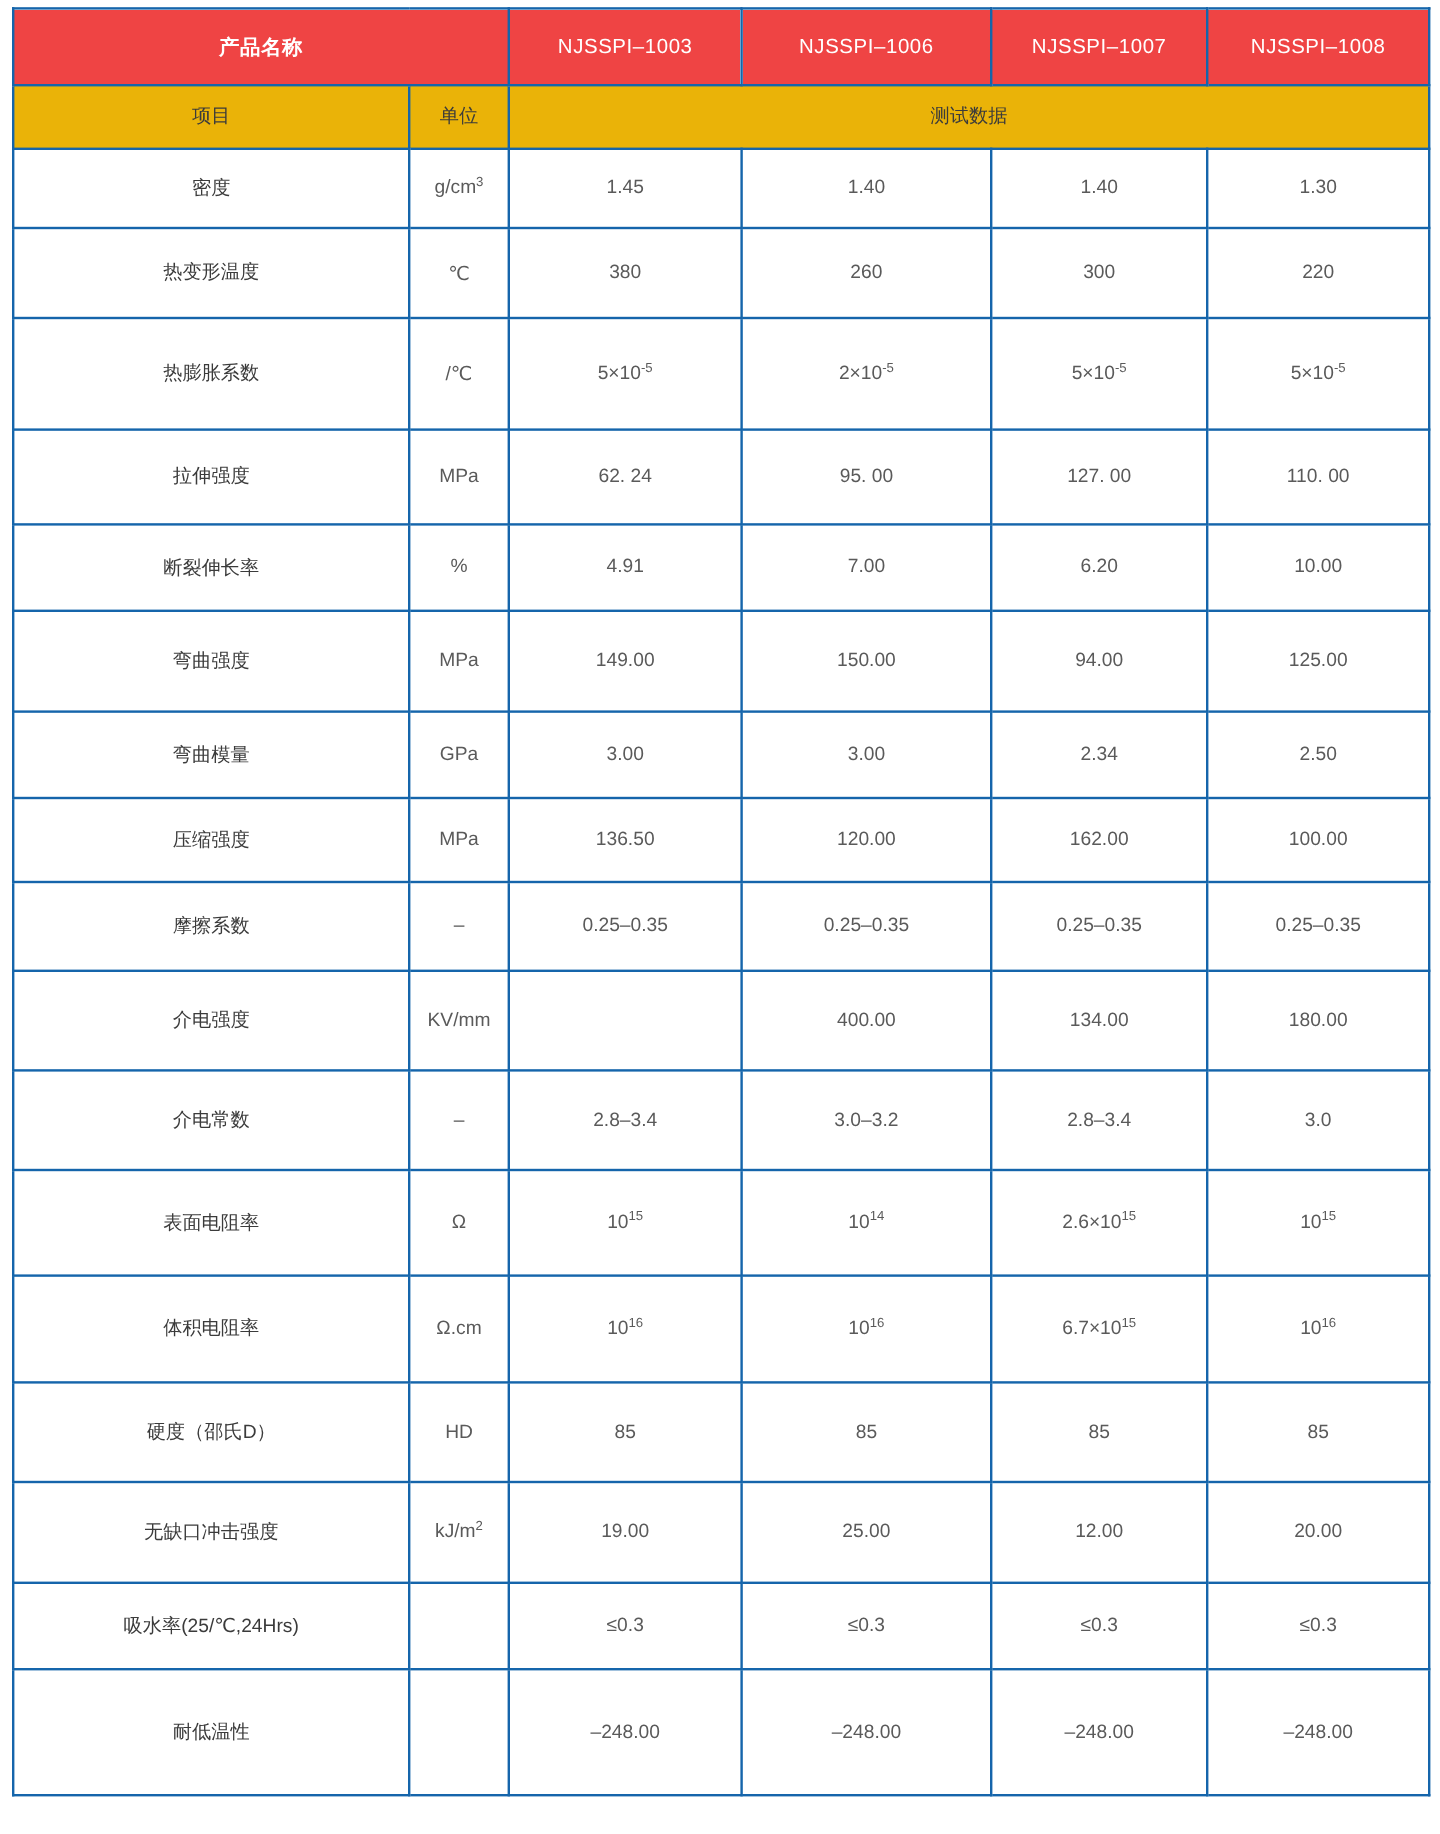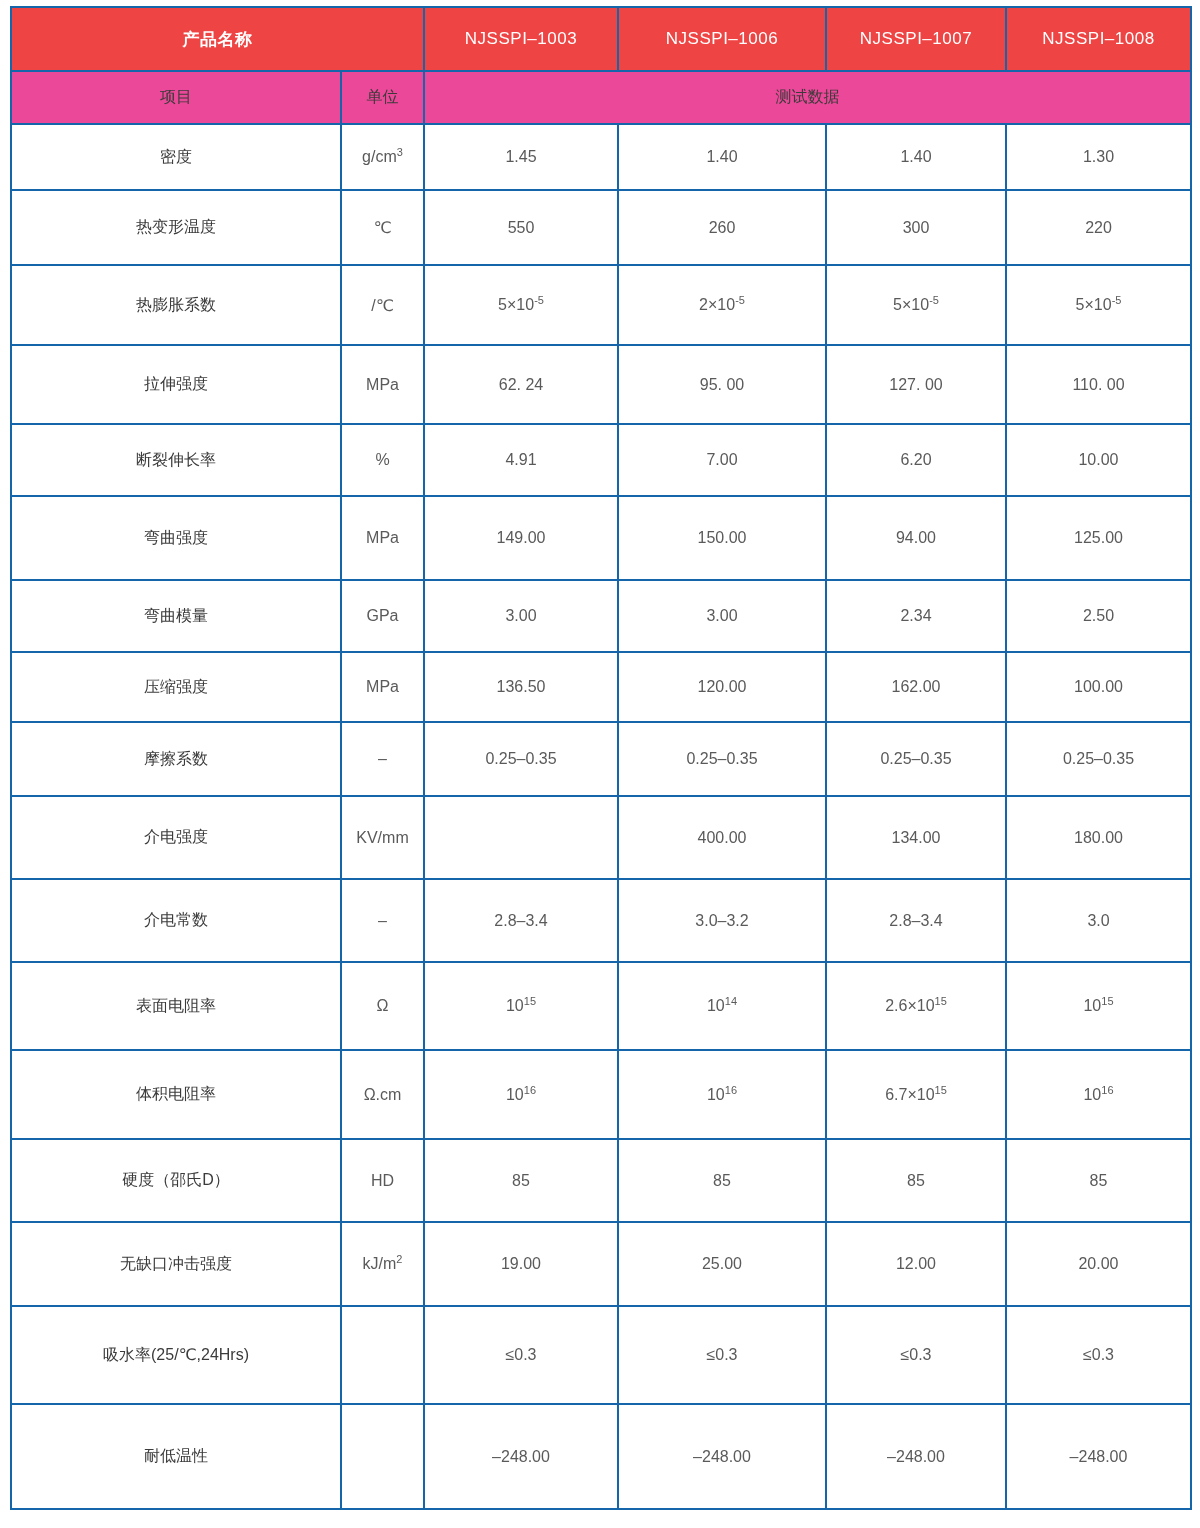--- a/index.html
+++ b/index.html
@@ -34,21 +34,21 @@
     background: #ef4444;
     color: #ffffff;
     font-size: 17px;
     font-weight: normal;
     letter-spacing: 0.5px;
   }
   tr.head-row th.product-name { font-weight: bold; }
   
   tr.sub-row { height: 53px; }
   tr.sub-row th {
-    background: #ec4899;
+    background: #eab308;
     color: #3b3b3b;
     font-size: 16px;
     font-weight: normal;
   }
   
   tbody th.item {
     background: #ffffff;
     color: #3b3b3b;
     font-size: 16px;
     font-weight: normal;
@@ -96,26 +96,26 @@
           <th class="item">密度</th>
           <td class="unit">g/cm<sup>3</sup></td>
           <td class="value">1.45</td>
           <td class="value">1.40</td>
           <td class="value">1.40</td>
           <td class="value">1.30</td>
         </tr>
         <tr style="height: 75px;">
           <th class="item">热变形温度</th>
           <td class="unit">℃</td>
-          <td class="value">550</td>
+          <td class="value">380</td>
           <td class="value">260</td>
           <td class="value">300</td>
           <td class="value">220</td>
         </tr>
-        <tr style="height: 80px;">
+        <tr style="height: 93px;">
           <th class="item">热膨胀系数</th>
           <td class="unit">/℃</td>
           <td class="value">5×10<sup>-5</sup></td>
           <td class="value">2×10<sup>-5</sup></td>
           <td class="value">5×10<sup>-5</sup></td>
           <td class="value">5×10<sup>-5</sup></td>
         </tr>
         <tr style="height: 79px;">
           <th class="item">拉伸强度</th>
           <td class="unit">MPa</td>
@@ -205,21 +205,21 @@
           <td class="value">85</td>
         </tr>
         <tr style="height: 84px;">
           <th class="item">无缺口冲击强度</th>
           <td class="unit">kJ/m<sup>2</sup></td>
           <td class="value">19.00</td>
           <td class="value">25.00</td>
           <td class="value">12.00</td>
           <td class="value">20.00</td>
         </tr>
-        <tr style="height: 98px;">
+        <tr style="height: 72px;">
           <th class="item">吸水率(25/℃,24Hrs)</th>
           <td class="unit"></td>
           <td class="value">≤0.3</td>
           <td class="value">≤0.3</td>
           <td class="value">≤0.3</td>
           <td class="value">≤0.3</td>
         </tr>
         <tr style="height: 105px;">
           <th class="item">耐低温性</th>
           <td class="unit"></td>

